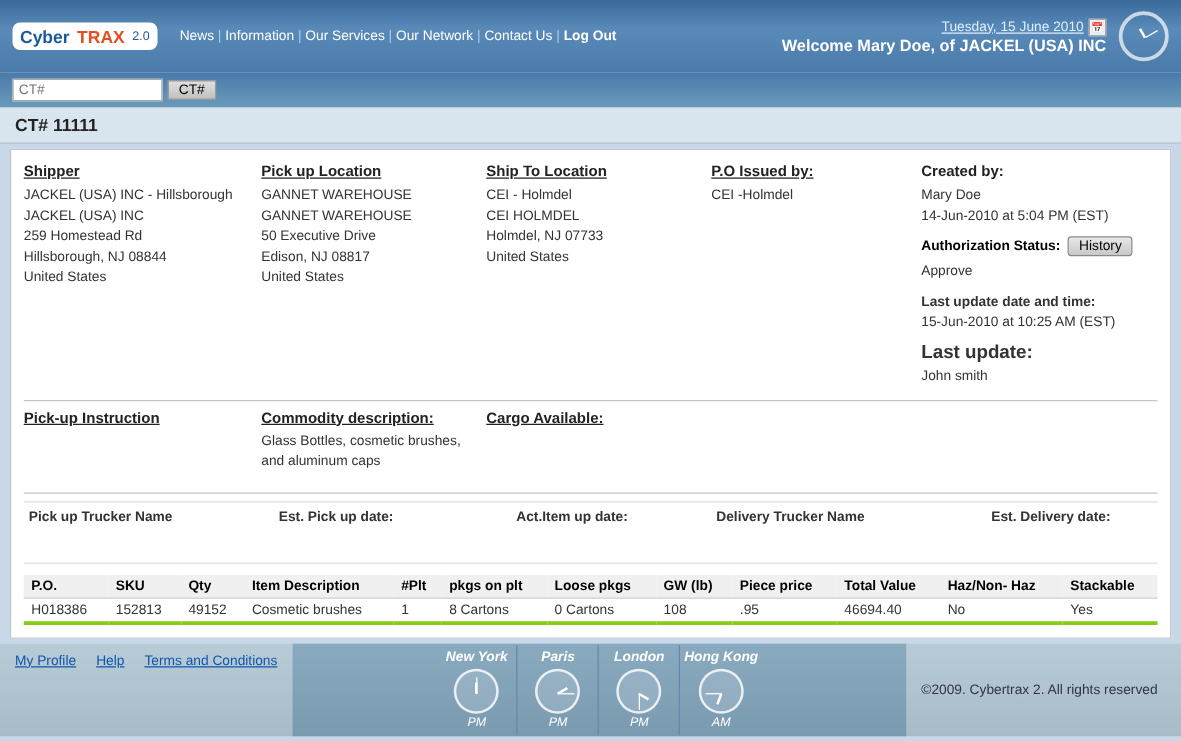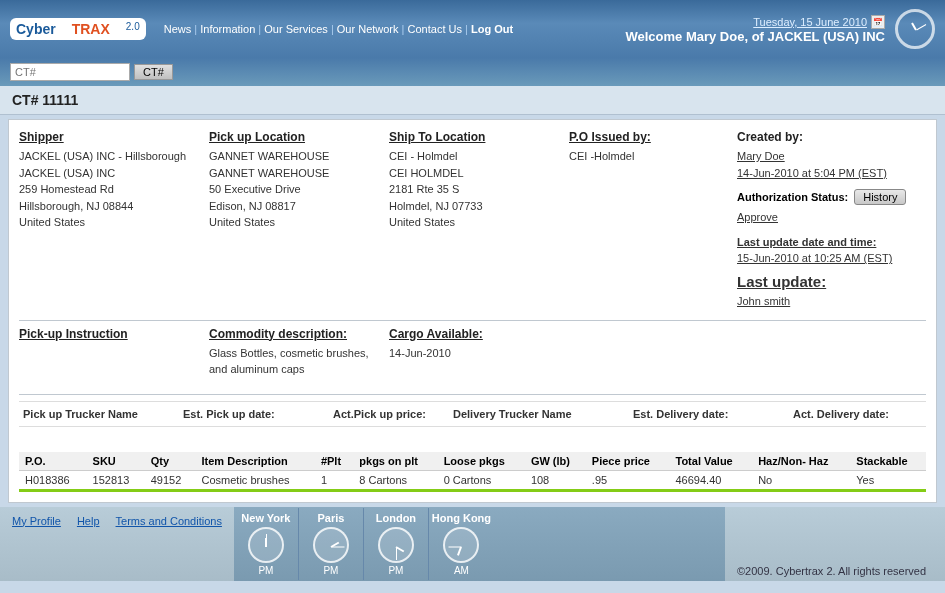--- a/index.html
+++ b/index.html
@@ -18,21 +18,22 @@
     .logo-area {
       display: flex;
       align-items: center;
       gap: 8px;
     }
     .logo-box {
       background: white;
       border-radius: 6px;
       padding: 3px 6px;
       display: flex;
-      gap: 16px;
+      align-items: center;
+      gap: 6px;
     }
     .logo-text {
       font-size: 14px;
       font-weight: bold;
       color: #1a5a9a;
     }
     .logo-trax {
       color: #e05020;
       font-weight: bold;
       font-size: 14px;
@@ -167,21 +168,21 @@
     }
     .info-col p {
       font-size: 11px;
       color: #333;
       line-height: 1.5;
     }
     .created-col {
       padding: 0 8px;
     }
     .created-col h4 { font-size: 12px; font-weight: bold; color: #222; margin-bottom: 4px; }
-    .created-col p { font-size: 11px; color: #333; line-height: 1.5; text-decoration: underline; }
+    .created-col p { font-size: 11px; color: #333; line-height: 1.5; }
 
     .auth-row {
       display: flex;
       align-items: center;
       gap: 6px;
       margin-top: 8px;
       margin-bottom: 4px;
     }
     .auth-label { font-weight: bold; font-size: 11px; }
     .history-btn {
@@ -205,21 +206,22 @@
       margin-bottom: 8px;
     }
 
     
     .trucker-row {
       display: grid;
       grid-template-columns: 160px 150px 120px 180px 160px 1fr;
       border-top: 1px solid #ddd;
       border-bottom: 1px solid #ddd;
       padding: 4px 0;
-      margin-bottom: 25px;
+      margin-bottom: 9px;
+      gap: 40px;
     }
     .trucker-row .col-h {
       font-size: 11px;
       font-weight: bold;
       color: #333;
       padding: 2px 4px;
     }
 
     
     .items-table {
@@ -260,21 +262,23 @@
       text-decoration: underline;
       font-size: 11px;
       cursor: pointer;
     }
     .footer-separator { color: #555; font-size: 11px; }
     .footer-clocks {
       flex: 1;
       background: linear-gradient(180deg, #8aaac0, #7a9ab0);
       display: flex;
       align-items: center;
+      justify-content: center;
       gap: 0;
+      font-style: italic;
     }
     .clock-city {
       display: flex;
       flex-direction: column;
       align-items: center;
       width: 65px;
       border-right: 1px solid #6688aa;
       padding: 4px 0;
     }
     .clock-city:last-child { border-right: none; }
@@ -300,21 +304,21 @@
       position: absolute;
       width: 1px; height: 13px;
       background: white;
       top: 5px; left: 16px;
       transform-origin: bottom center;
     }
     .clock-ampm { font-size: 10px; color: white; margin-top: 2px; }
     .footer-right {
       padding: 4px 12px;
       display: flex;
-      align-items: flex-end;
+      align-items: center;
       font-size: 11px;
       color: #334;
       min-width: 220px;
     }
   </style>
 </head>
 <body>
 
 <div class="header">
   <div class="logo-area">
@@ -380,21 +384,20 @@
       <p>GANNET WAREHOUSE</p>
       <p>50 Executive Drive</p>
       <p>Edison, NJ 08817</p>
       <p>United States</p>
     </div>
 
     <div class="info-col">
       <h4>Ship To Location</h4>
       <p>CEI - Holmdel</p>
       <p>CEI HOLMDEL</p>
-      <p>2181 Rte 35 S</p>
       <p>Holmdel, NJ 07733</p>
       <p>United States</p>
     </div>
 
     <div class="info-col">
       <h4>P.O Issued by:</h4>
       <p>CEI -Holmdel</p>
     </div>
 
     <div class="created-col">
@@ -418,30 +421,29 @@
   <div class="pickup-row">
     <div class="info-col">
       <h4>Pick-up Instruction</h4>
     </div>
     <div class="info-col">
       <h4>Commodity description:</h4>
       <p>Glass Bottles, cosmetic brushes, and aluminum caps</p>
     </div>
     <div class="info-col">
       <h4>Cargo Available:</h4>
-      <p>14-Jun-2010</p>
     </div>
   </div>
 
   <div class="divider"></div>
 
   <div class="trucker-row">
     <div class="col-h">Pick up Trucker Name</div>
     <div class="col-h">Est. Pick up date:</div>
-    <div class="col-h">Act.Pick up price:</div>
+    <div class="col-h">Act.Item up date:</div>
     <div class="col-h">Delivery Trucker Name</div>
     <div class="col-h">Est. Delivery date:</div>
     <div class="col-h">Act. Delivery date:</div>
   </div>
 
   <table class="items-table">
     <thead>
       <tr>
         <th>P.O.</th>
         <th>SKU</th>

